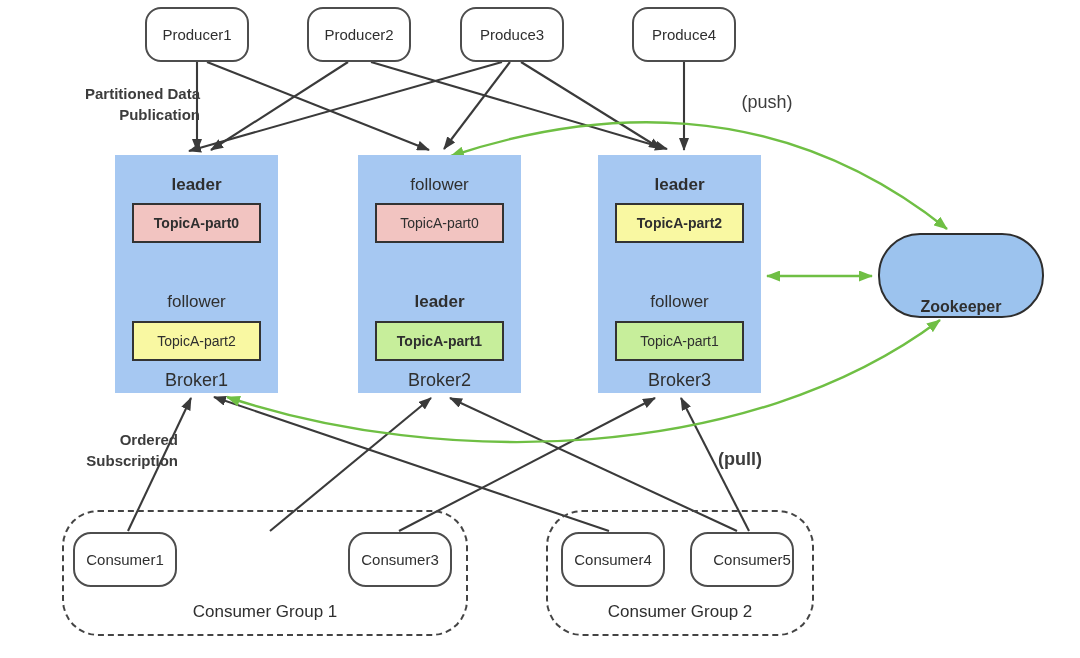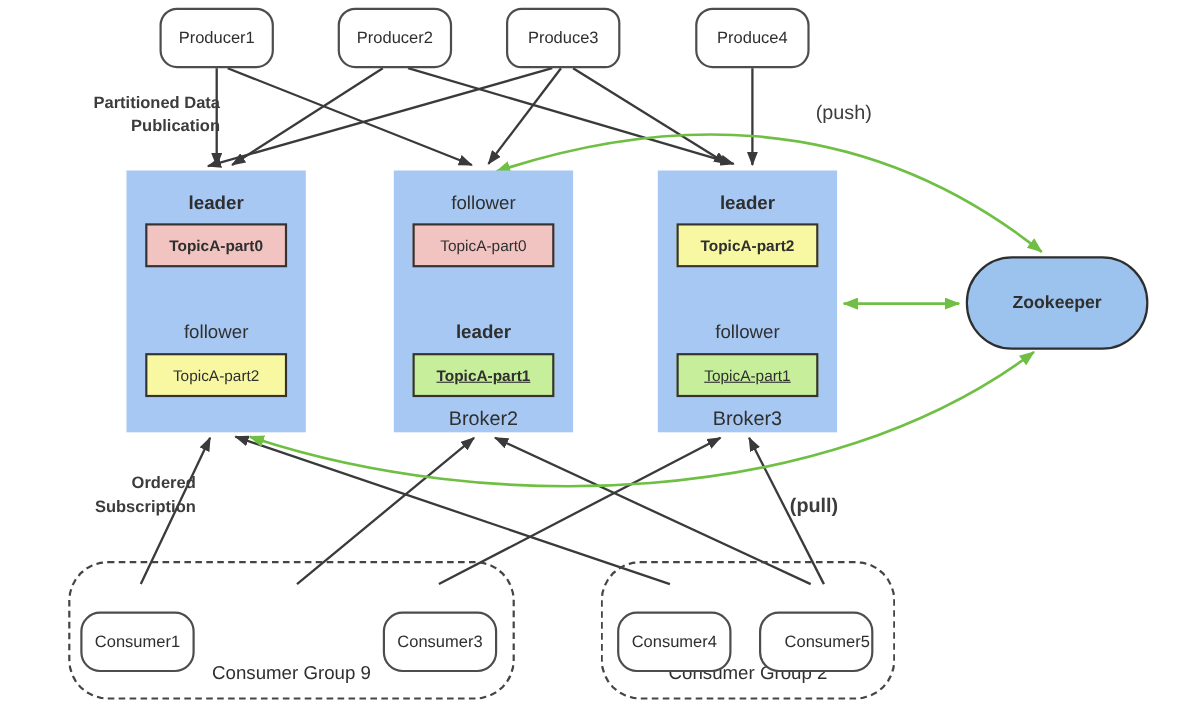--- a/index.html
+++ b/index.html
@@ -11,35 +11,35 @@
   *{box-sizing:border-box; margin:0; padding:0;}
   body{background:#ffffff; font-family:"Liberation Sans", sans-serif; color:var(--text);}
   #canvas{position:relative; width:1080px; height:658px; background:#fff; overflow:hidden;}
   #wires{position:absolute; left:0; top:0; width:1080px; height:658px;}
   .ab{stroke:var(--arrow_black,#3a3a3a); stroke-width:2.1; fill:none;}
   .ag{stroke:var(--arrow_green,#6fbf44); stroke-width:2.4; fill:none;}
   .node{position:absolute; background:#fff; border:2px solid var(--node_border);
         display:flex; align-items:center; justify-content:center;
         font-size:15px; color:var(--text);}
   .producer{width:104px; height:55px; border-radius:16px; top:7px;}
-  .consumer{width:104px; height:55px; border-radius:18px; top:532px;margin-top:24px;}
+  .consumer{width:104px; height:55px; border-radius:18px; top:532px;}
   .broker{position:absolute; top:155px; width:163px; height:238px; background:var(--broker_fill);}
   .broker .role{position:absolute; left:0; width:100%; text-align:center; font-size:17px;}
   .broker .role.top{top:20px;} .broker .role.bot{top:137px;}
   .broker .role.lead{font-weight:bold;}
   .part{position:absolute; left:17px; width:129px; height:40px; border:2px solid var(--box_border);
         display:flex; align-items:center; justify-content:center; font-size:14px;}
   .part.top{top:48px;} .part.bot{top:166px;}
   .part.lead{font-weight:bold;}
   .part.pink{background:var(--part_pink);} .part.yellow{background:var(--part_yellow);}
-  .part.green{background:var(--part_green);text-decoration:underline;}
+  .part.green{background:var(--part_green);}
   .broker .bname{position:absolute; bottom:2px; left:0; width:100%; text-align:center; font-size:18px;}
   .zookeeper{position:absolute; left:878px; top:233px; width:166px; height:85px;
         background:var(--zookeeper_fill); border:2px solid #2e2e2e; border-radius:42px;
-        display:flex; align-items:center; justify-content:center; font-size:16px; font-weight:bold;}
+        display:flex; align-items:flex-end; justify-content:center; font-size:16px; font-weight:bold;}
   .cgroup{position:absolute; top:510px; height:126px; border:2.5px dashed #444; border-radius:36px;}
   .cgroup .glabel{position:absolute; bottom:12px; left:0; width:100%; text-align:center; font-size:17px;}
   .sidelabel{position:absolute; font-weight:bold; font-size:15px; line-height:21px;
         text-align:right; color:#3c3c3c; white-space:nowrap;}
   .flowlabel{position:absolute; font-size:18px; color:#3c3c3c;}
 </style>
 </head>
 <body>
 
 <div id="canvas">
@@ -91,32 +91,33 @@
   </div>
   <div class="flowlabel" style="left:722px; top:92px; width:90px; text-align:center;">(push)</div>
   <div class="flowlabel" style="left:718px; top:449px; width:90px; font-weight:bold;">(pull)</div>
 
   <div class="node producer" style="left:145px;">
     <span>Producer1</span>
     </div>
   <div class="node producer" style="left:307px;">
     <span>Producer2</span>
     </div>
-  <div class="node producer" style="left:460px;border-radius:14px;">
+  <div class="node producer" style="left:460px;">
     <span>Produce3</span>
     </div>
   <div class="node producer" style="left:632px;">
     <span>Produce4</span>
     </div>
 
   <div class="broker" style="left:115px;">
     <div class="role top lead">leader</div>
     <div class="part top pink lead">TopicA-part0</div>
     <div class="role bot">follower</div>
     <div class="part bot yellow">TopicA-part2</div>
+    <div class="bname">Broker1</div>
   </div>
   <div class="broker" style="left:358px;">
     <div class="role top">follower</div>
     <div class="part top pink">TopicA-part0</div>
     <div class="role bot lead">leader</div>
     <div class="part bot green lead">TopicA-part1</div>
     <div class="bname">Broker2</div>
   </div>
   <div class="broker" style="left:598px;">
     <div class="role top lead">leader</div>
@@ -124,21 +125,21 @@
     <div class="role bot">follower</div>
     <div class="part bot green">TopicA-part1</div>
     <div class="bname">Broker3</div>
   </div>
 
   <div class="zookeeper">
     <span>Zookeeper</span>
   </div>
 
   <div class="cgroup" style="left:62px; width:406px;">
-    <div class="glabel">Consumer Group 9</div>
+    <div class="glabel">Consumer Group 1</div>
   </div>
   <div class="cgroup" style="left:546px; width:268px;">
     <div class="glabel">Consumer Group 2</div>
   </div>
 
   <div class="node consumer" style="left:73px;">
     <span>Consumer1</span>
     </div>
   <div class="node consumer" style="left:348px;">
     <span>Consumer3</span>

